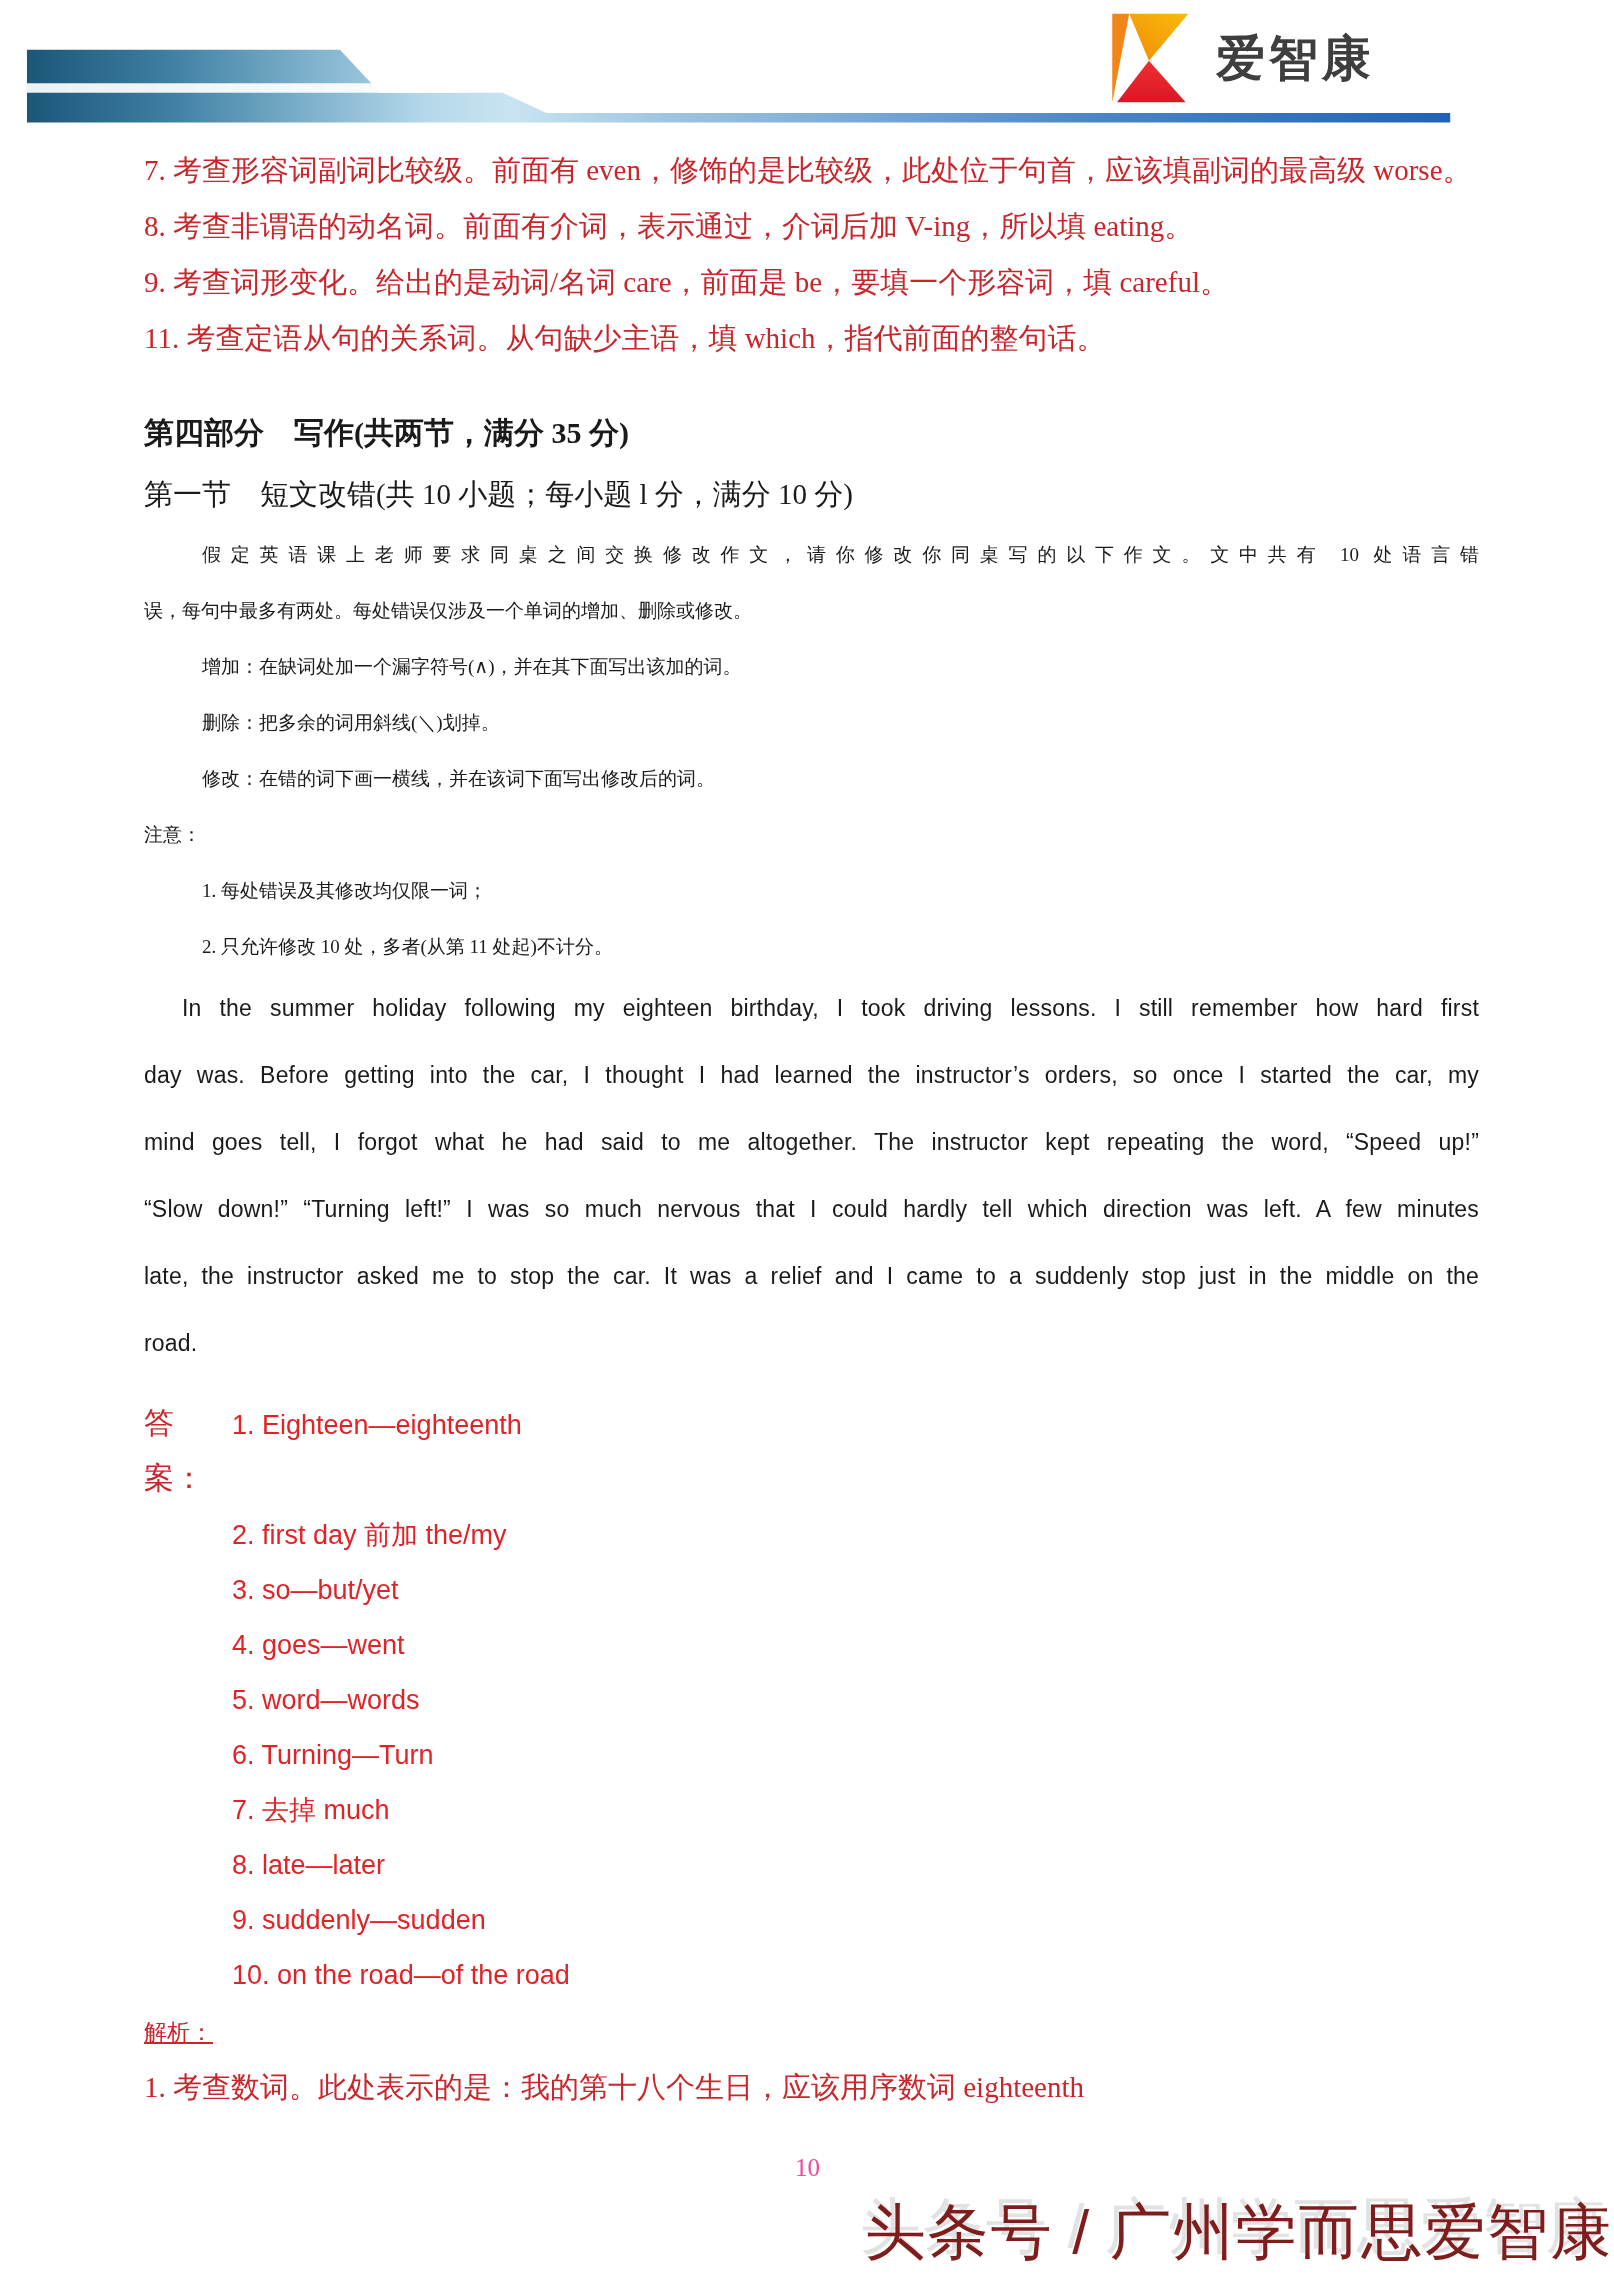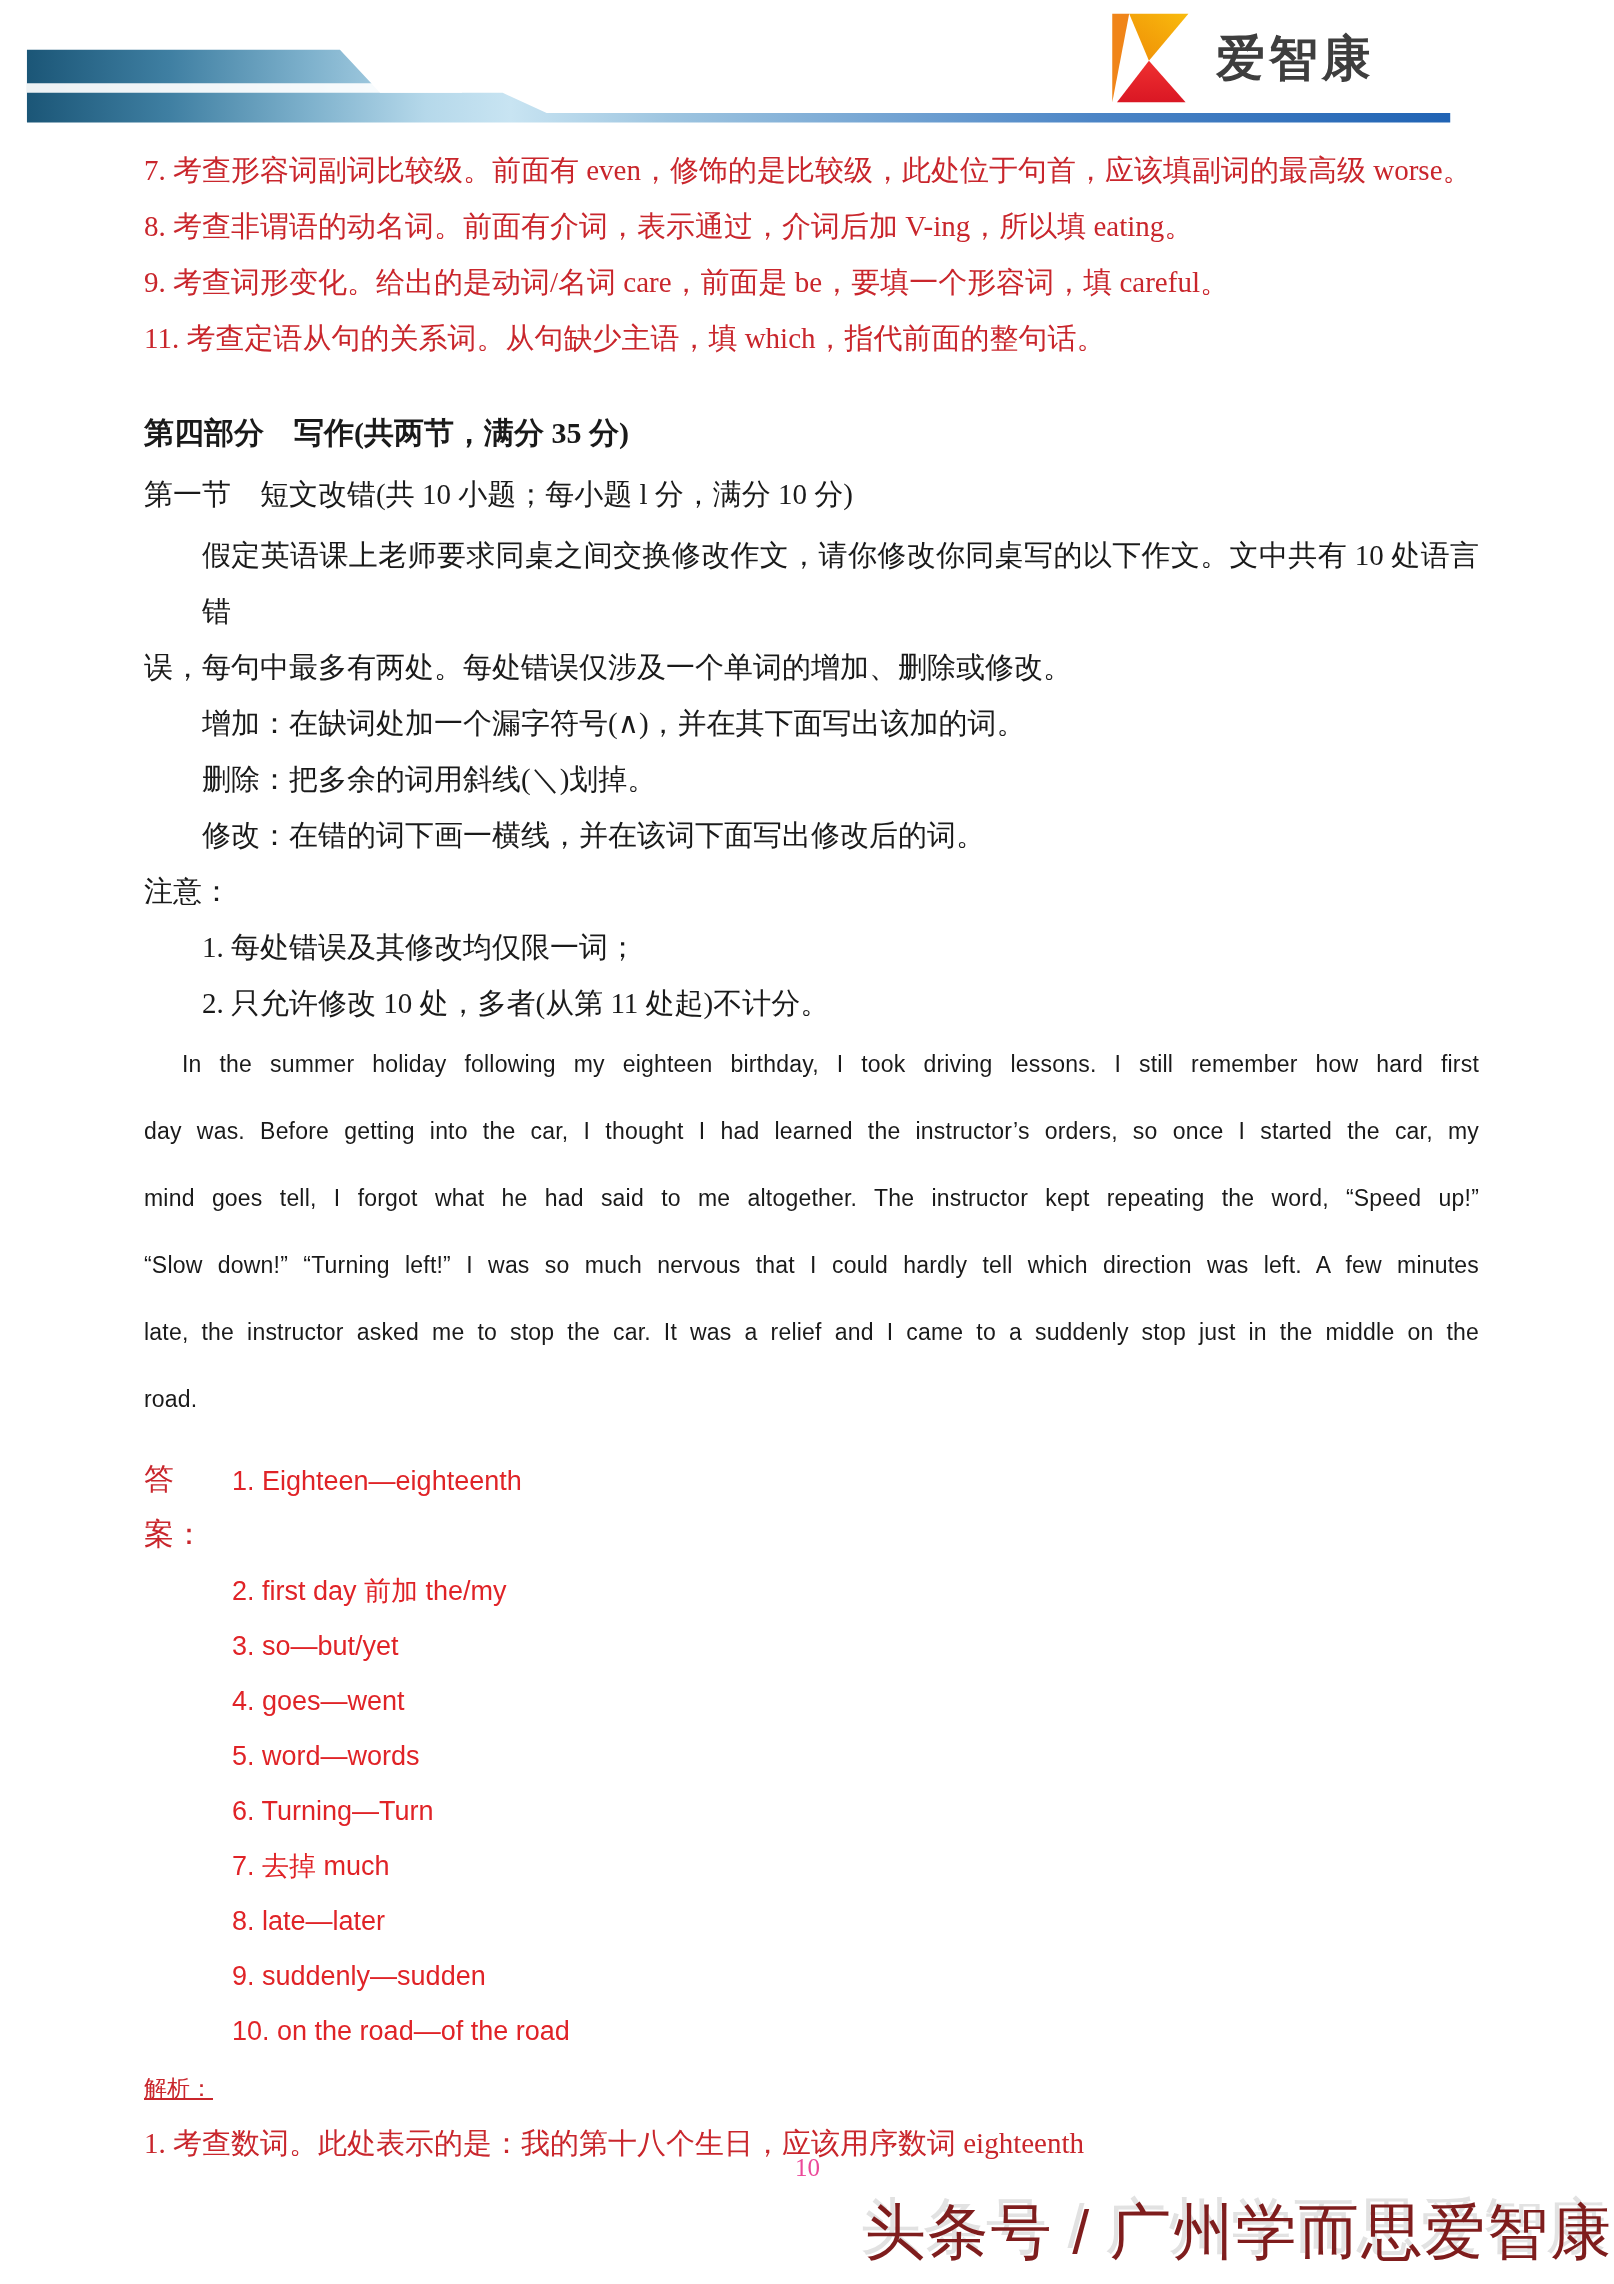--- a/index.html
+++ b/index.html
@@ -18,21 +18,21 @@
     margin-left:21px; font-family:"Liberation Sans","DejaVu Sans",sans-serif;
     font-size:49px; font-weight:800; letter-spacing:3.8px; color:#3e3e3e; line-height:96px;
   }
   
   .content { position:absolute; left:144px; top:0; width:1335px; padding-top:110px;margin-top:32px; }
   .red { color:#c9262c; }
   .red-item { font-size:29px; line-height:56px; }
   .part-heading { margin-top:44px; font-size:30px; line-height:46px; font-weight:700; }
   .section-heading { margin-top:15.4px; font-size:29px; line-height:46px; }
   .para { margin-top:9.6px; }
-  .cn-line { font-size:29px; line-height:56px; }
+  .cn-line { font-size:19px; line-height:56px; }
   .indent { padding-left:58px; }
   .stretch { text-align:justify; text-align-last:justify; }
   .essay-line {
     font-family:"Liberation Sans","DejaVu Sans",sans-serif;
     font-size:23px; line-height:67px; letter-spacing:0.2px;
   }
   .essay-line.first { padding-left:38px; }
   .answers { margin-top:21px; }
   .answer-first { display:flex; }
   .answers-label { font-size:30px; line-height:55px; width:88px; flex:none;font-family:Liberation Mono, monospace; }

